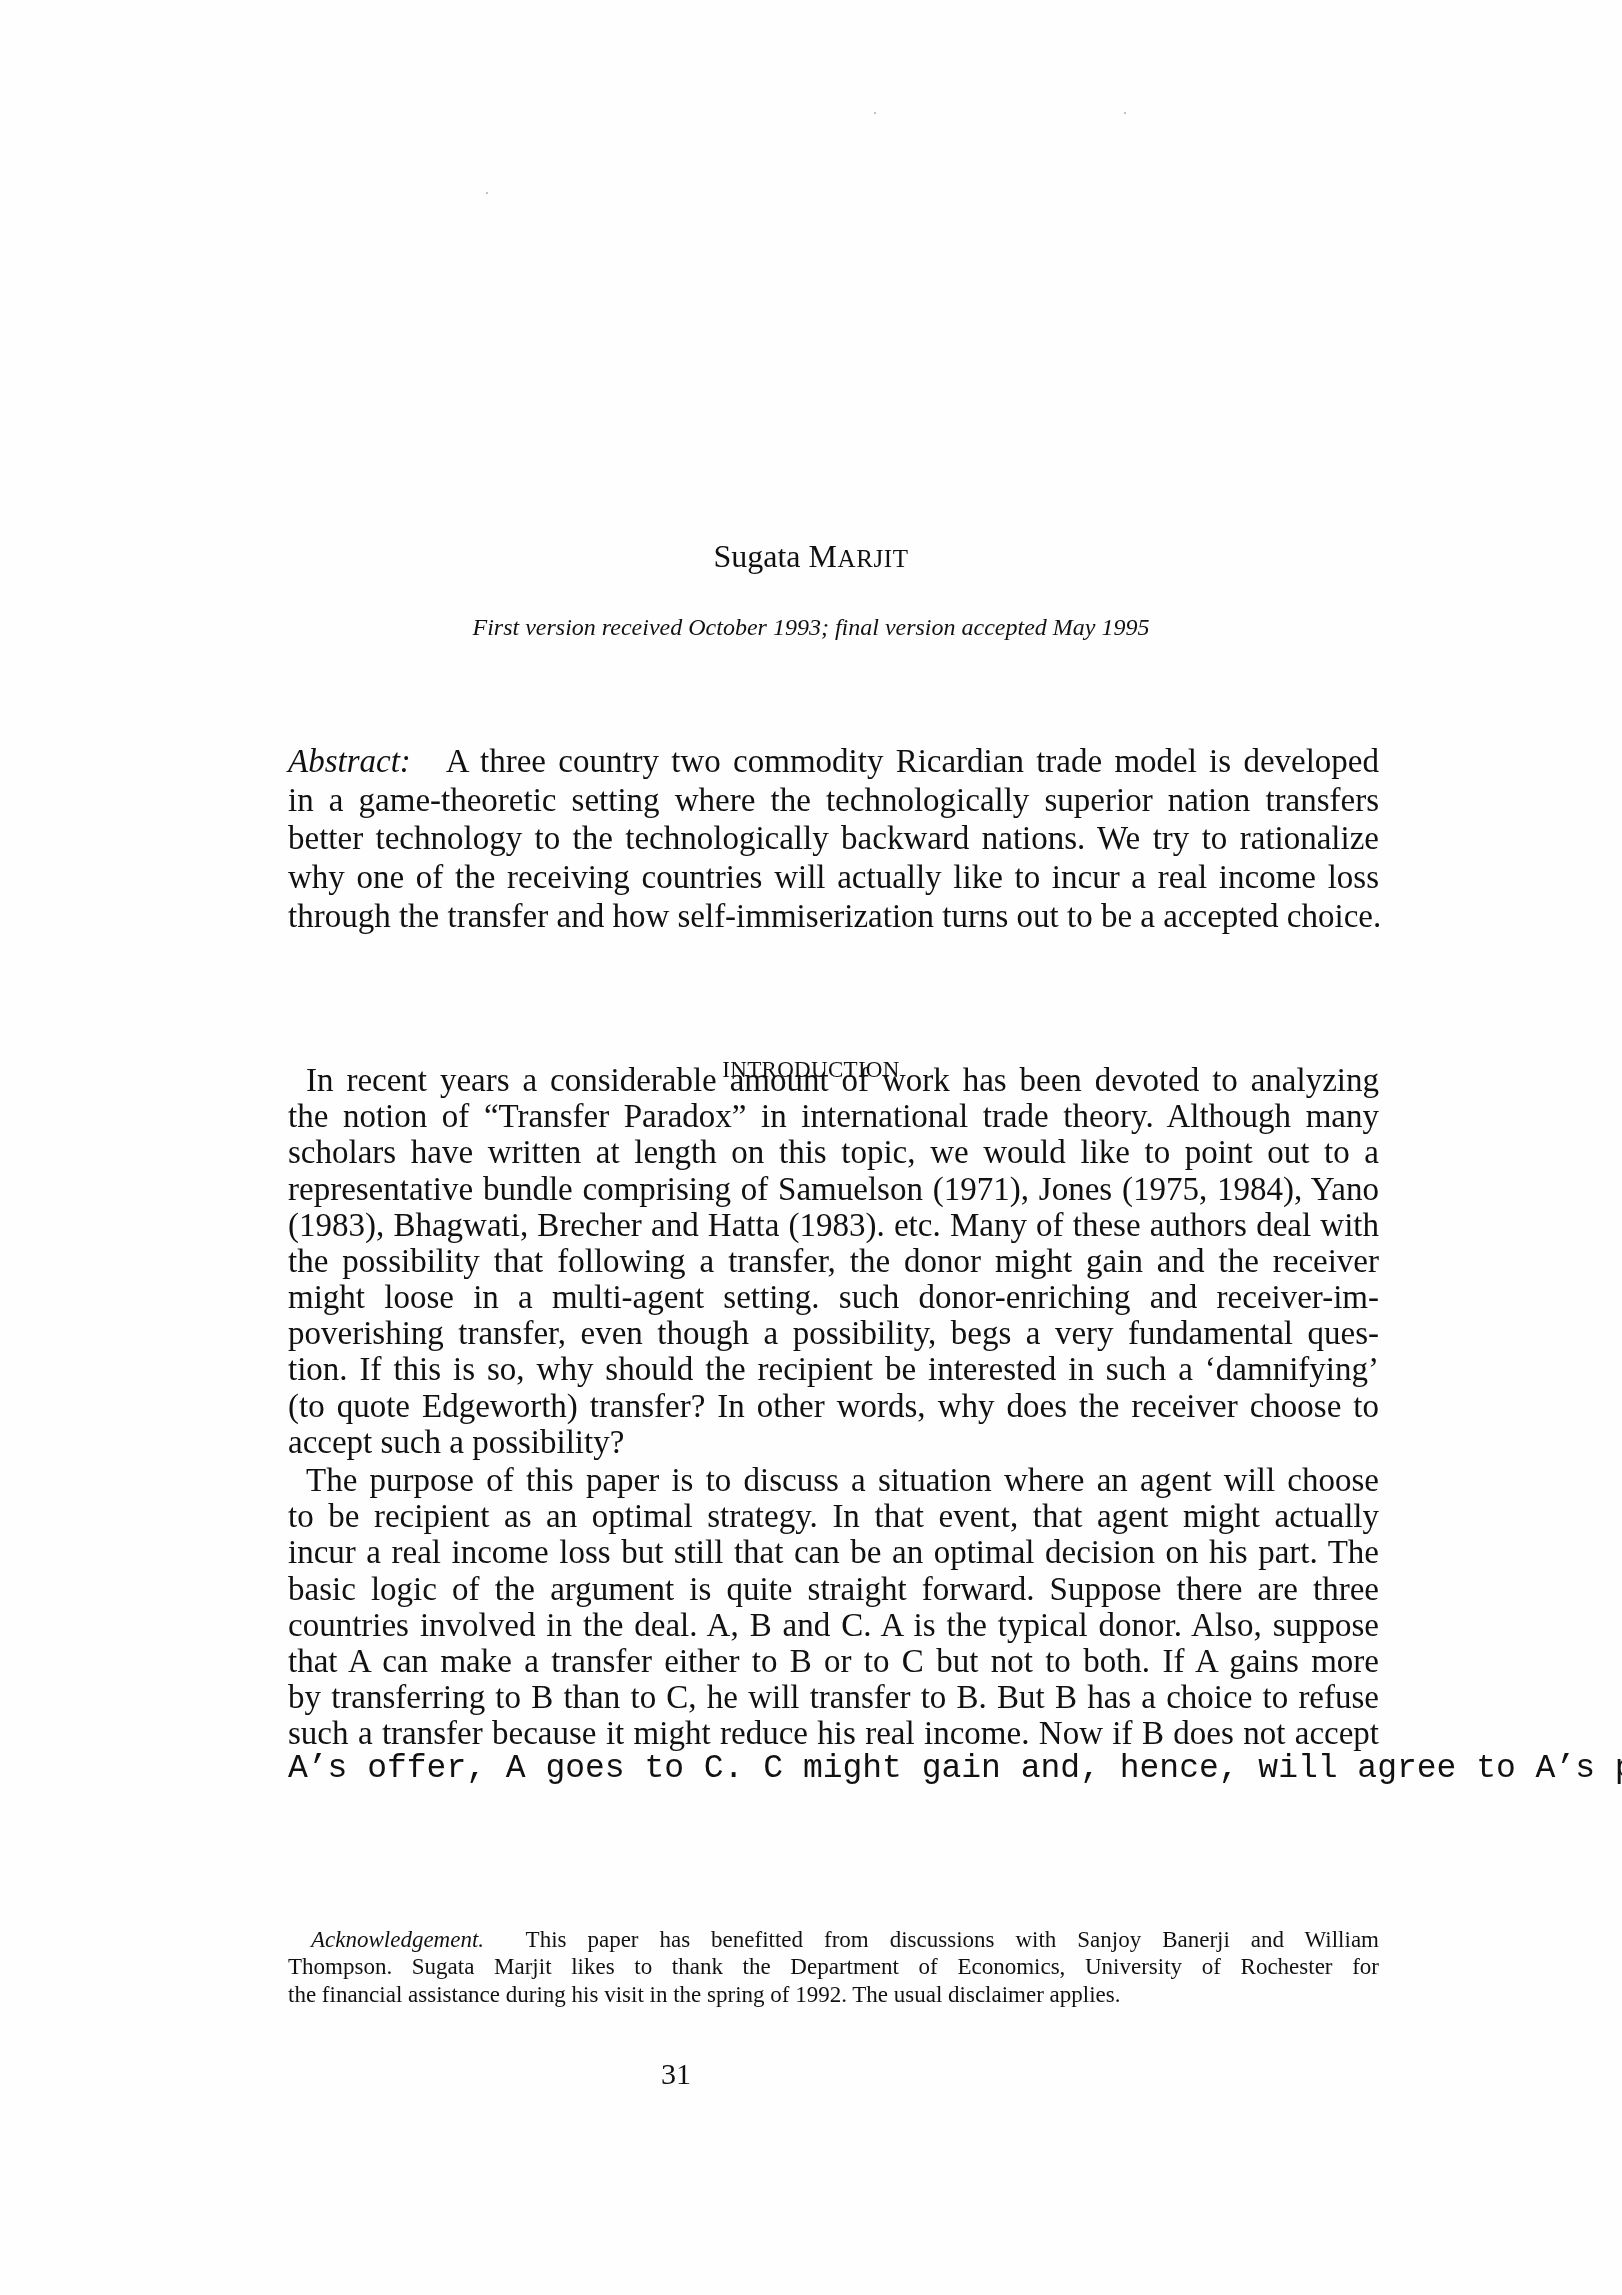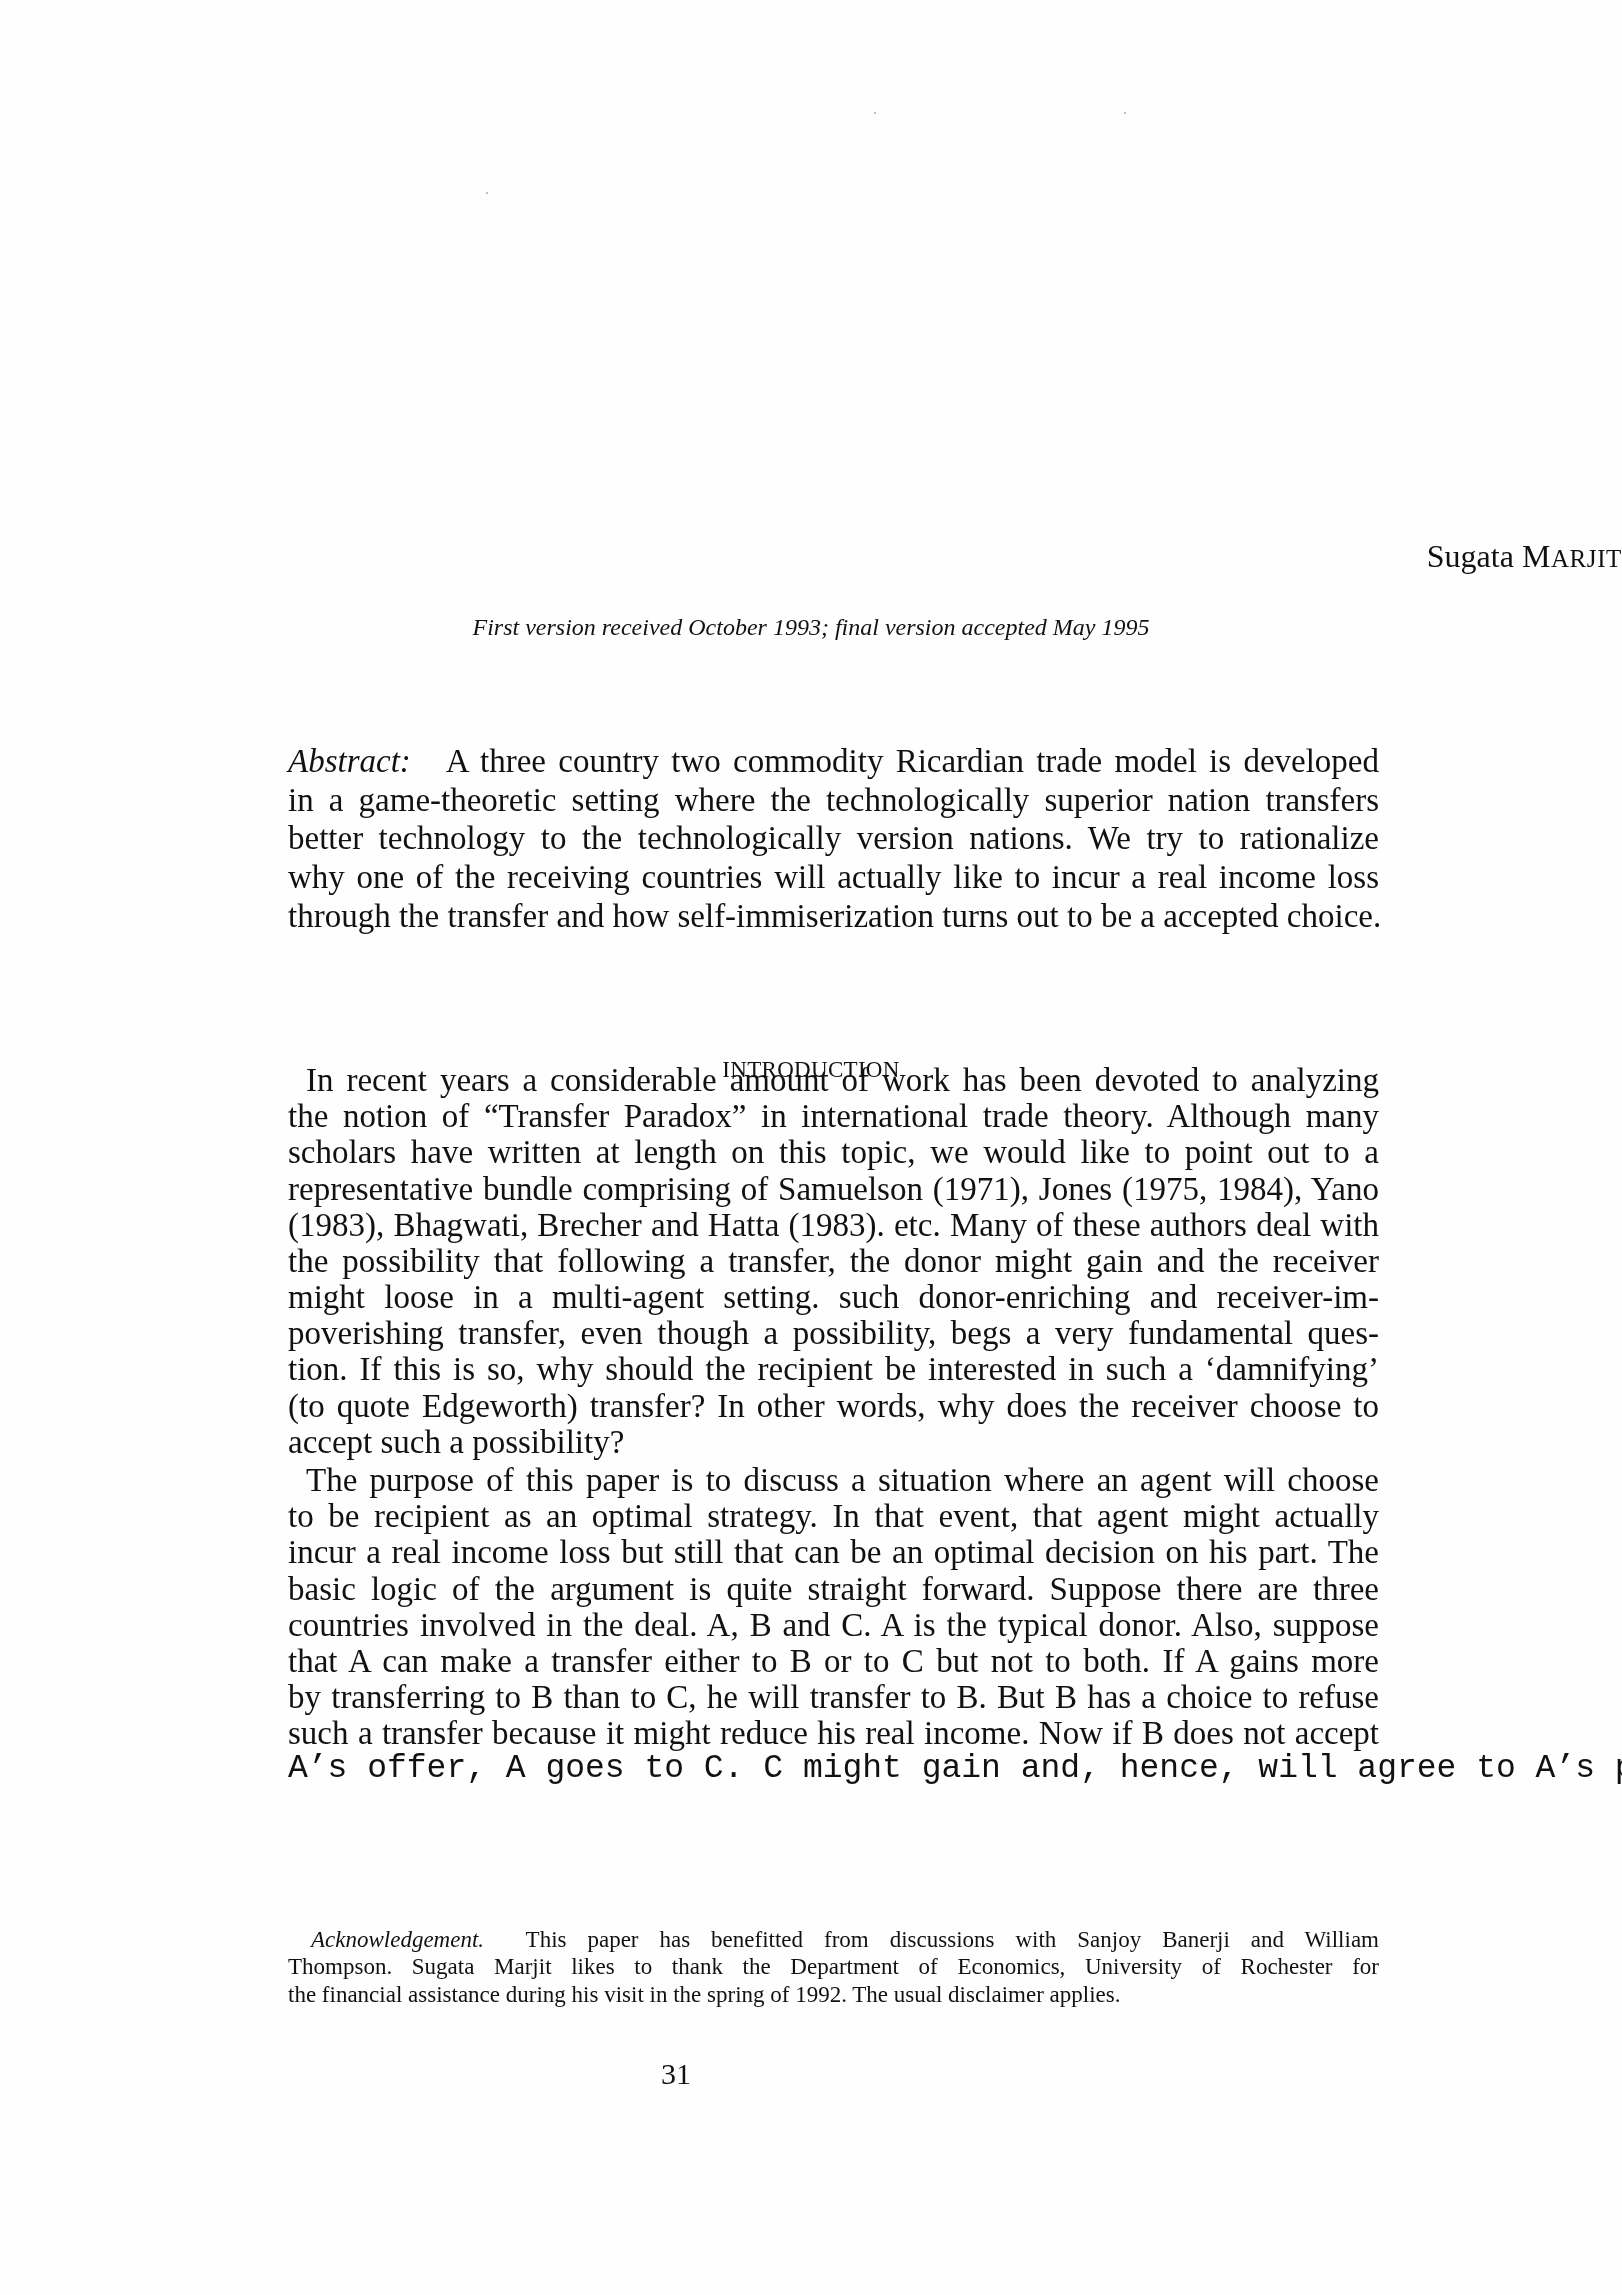--- a/index.html
+++ b/index.html
@@ -1,19 +1,19 @@
 <!DOCTYPE html>
 <html style="font-size:9px"><head>
 <meta charset="utf-8">
 <style>
   html, body { margin: 0; padding: 0; background: #ffffff; }
   body { width: 1622px; height: 2295px; position: relative; overflow: hidden; color: #111; font-family: "Liberation Serif", "DejaVu Serif", serif; }
   .page { position: absolute; left: 0; top: 0; width: 1622px; height: 2295px; background: #fefefe; }
   .title { position: absolute; left: 0; width: 1622px; text-align: center; font-size: 31px; letter-spacing: 0.3px; line-height: 44px; top: 341px; }
-  .author { position: absolute; left: 0; width: 1622px; text-align: right; top: 538px; font-size: 32px; }
+  .author { position: absolute; left: 0; width: 1622px; text-align: center; top: 538px; font-size: 32px; }
   .author .sc { font-size: 25px; letter-spacing: 0.6px; }
   .dates { position: absolute; left: 0; width: 1622px; text-align: center; top: 614px; font-size: 24px; font-style: italic; }
   .col { position: absolute; left: 288px; width: 1091px; }
   .jl { display: block; width: 1091px; white-space: nowrap; text-align: justify; text-align-last: justify; position: absolute; left: 0; }
   .jl.last { text-align-last: left; }
   .abs { font-size: 33px; line-height: 39px; }
   .intro-head { position: absolute; left: 0; width: 1622px; text-align: center; top: 1057px; font-size: 23px; letter-spacing: 0.3px; }
   .body-txt { font-size: 33px; line-height: 36px; }
   .foot { font-size: 23px; line-height: 27px; }
   .pageno { position: absolute; left: 0; width: 1352px; text-align: center; top: 2057px; font-size: 30px; }
@@ -35,21 +35,21 @@
   <div class="author">
     <span>Sugata</span>
     <span class="sc" id="author-last"><span style="font-size: 32px;">M</span><span>ARJIT</span></span>
   </div>
 
   <div class="dates">First version received October 1993; final version accepted May 1995</div>
 
   <div class="col abs" style="top:742px;">
     <span class="jl" style="top:0px;"><em>Abstract:</em>&nbsp;&nbsp; <span>A three country two commodity Ricardian trade model is developed</span></span>
     <span class="jl" style="top:39px;">in a game-theoretic setting where the technologically superior nation transfers</span>
-    <span class="jl" style="top:77px;">better technology to the technologically version nations. We try to rationalize</span>
+    <span class="jl" style="top:77px;">better technology to the technologically backward nations. We try to rationalize</span>
     <span class="jl" style="top:116px;">why one of the receiving countries will actually like to incur a real income loss</span>
     <span class="jl" style="top:155px;">through the transfer and how self-immiserization turns out to be a accepted choice.</span>
   </div>
 
   <div class="intro-head">INTRODUCTION</div>
 
   <div class="col body-txt" id="p1" style="top:1062px;">
       <span class="jl" style="top: 0px; padding-left: 18px; width: 1073px;">In recent years a considerable amount of work has been devoted to analyzing</span>
       <span class="jl" style="top: 36px;">the notion of “Transfer Paradox” in international trade theory. Although many</span>
       <span class="jl" style="top: 72px;">scholars have written at length on this topic, we would like to point out to a</span>

